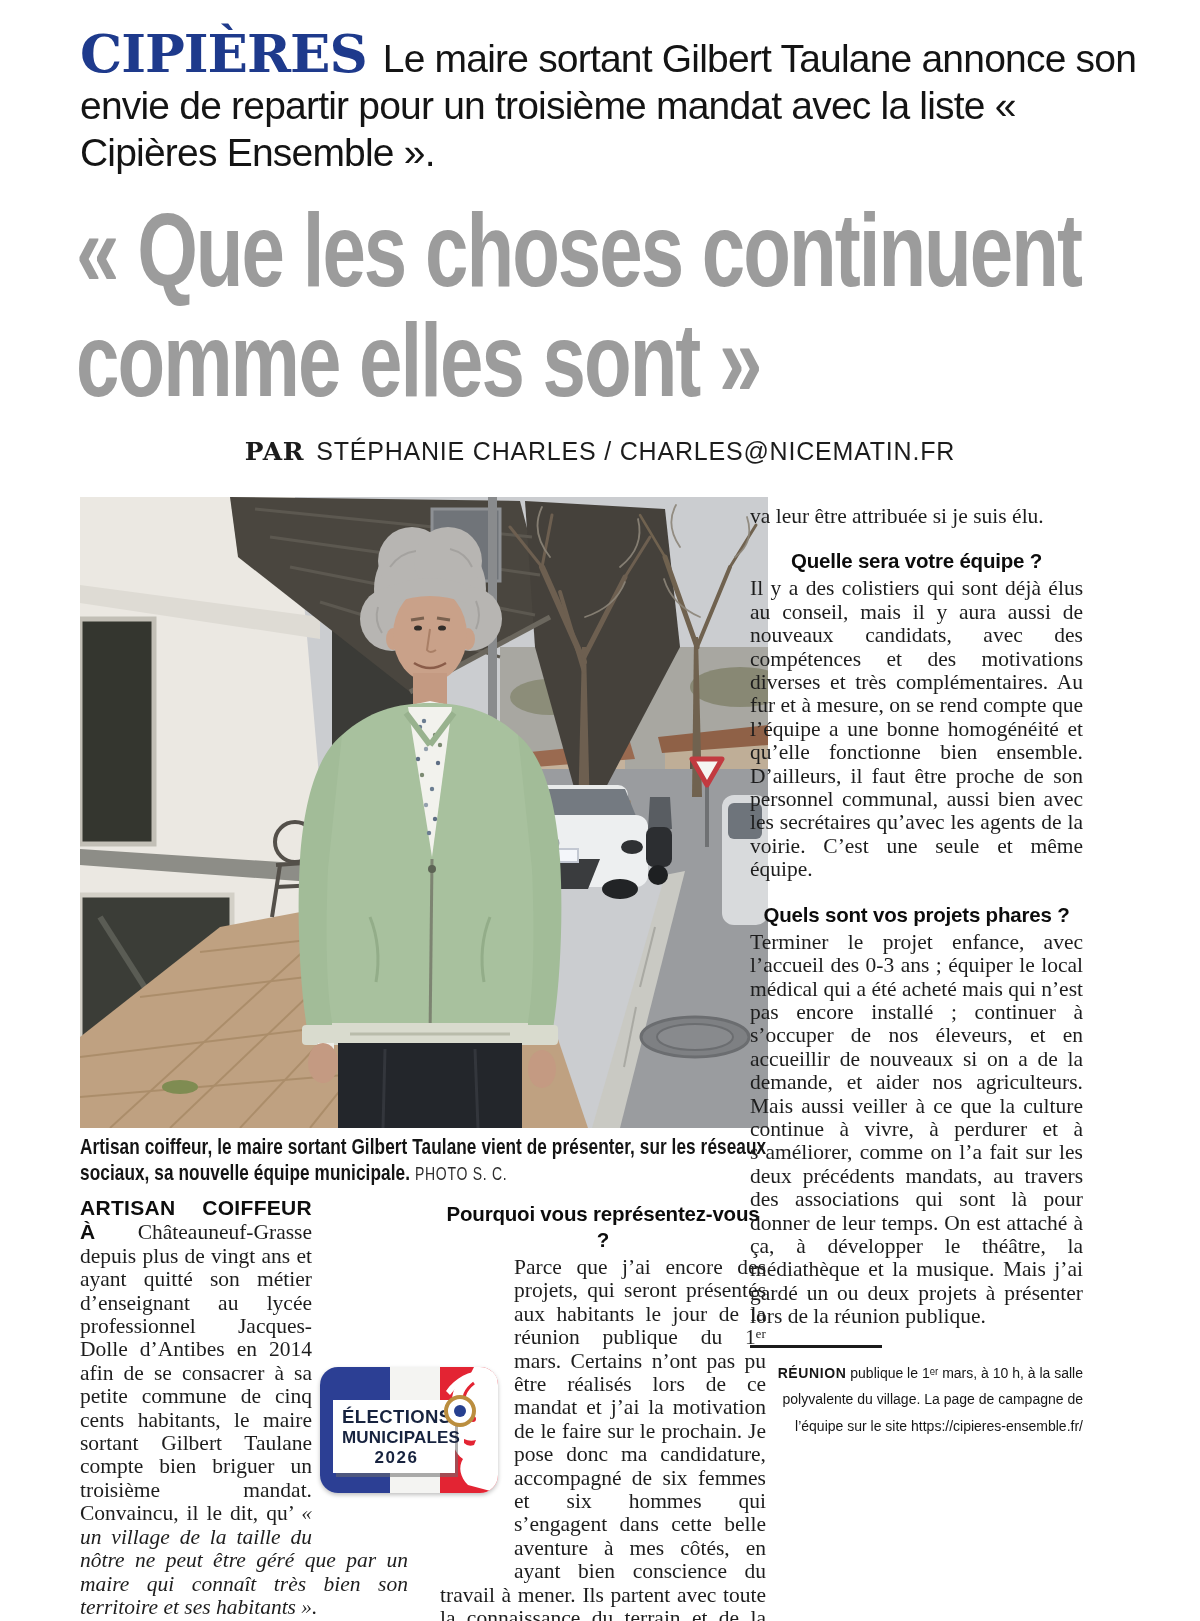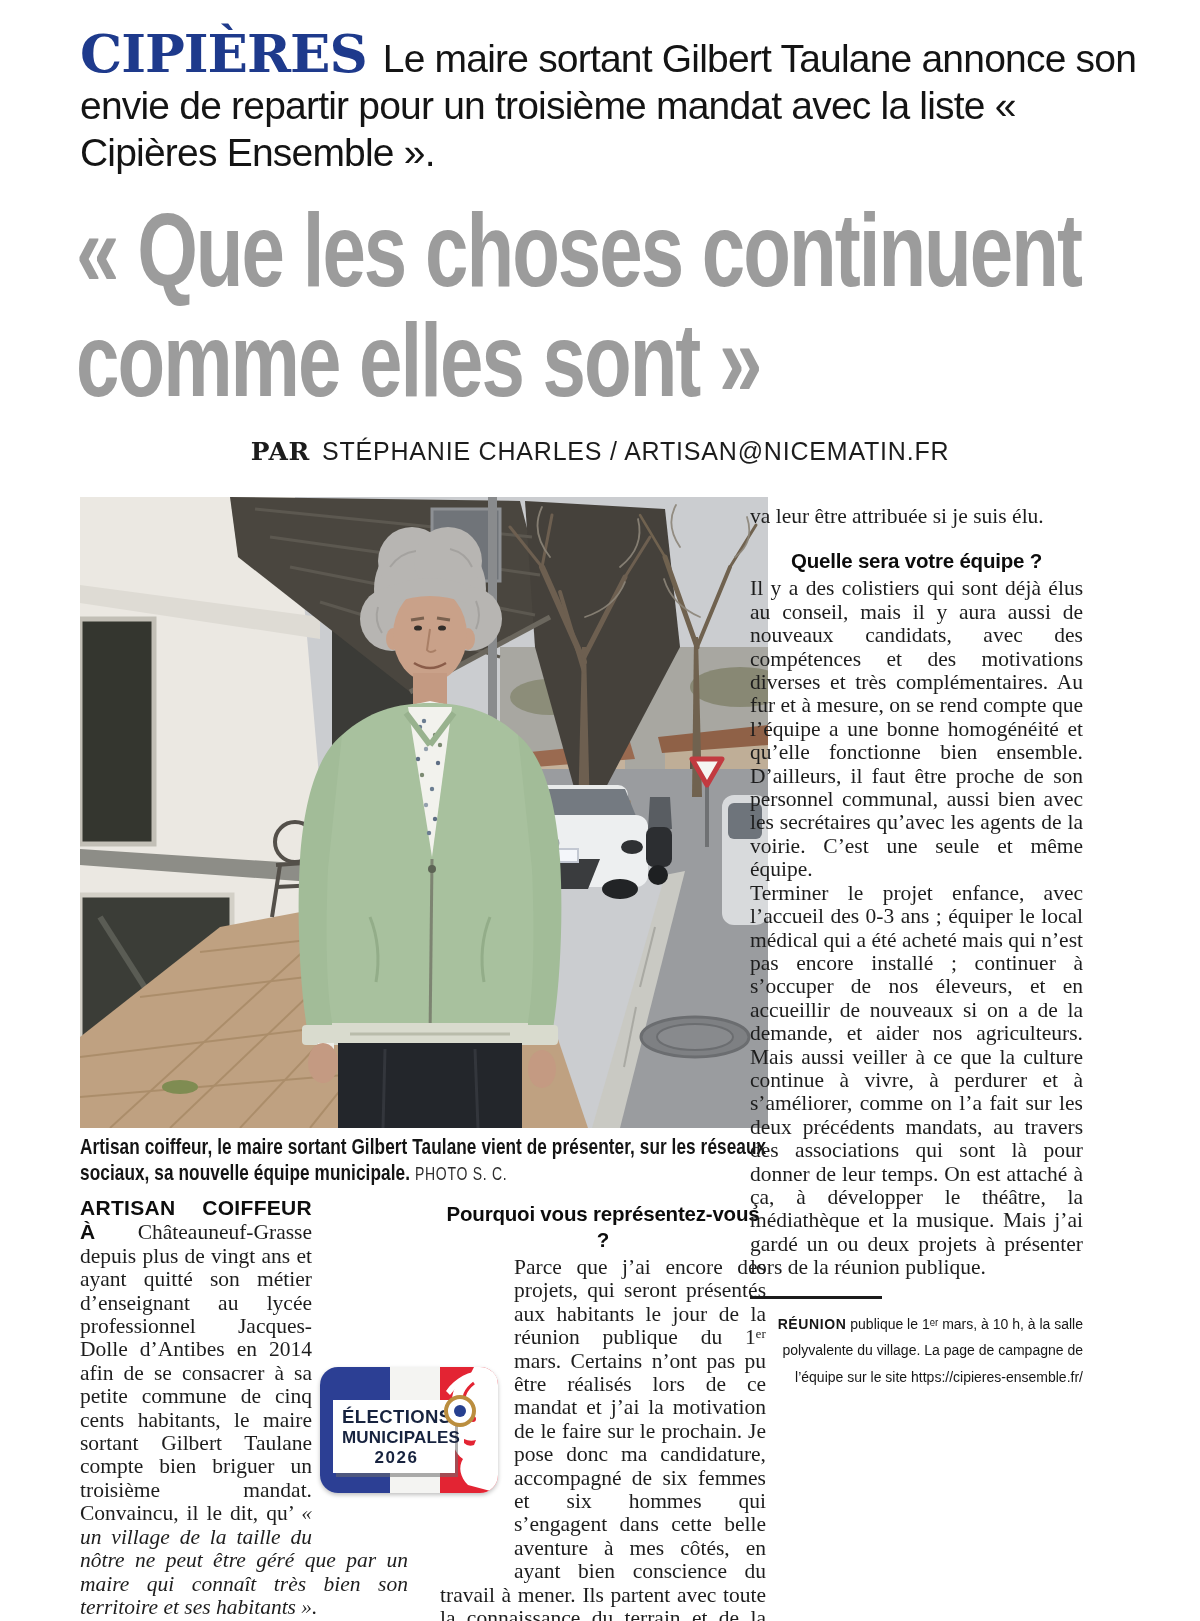--- a/index.html
+++ b/index.html
@@ -126,21 +126,21 @@
     <span>Le maire sortant Gilbert Taulane annonce son envie de repartir pour un troisième mandat avec la liste « Cipières Ensemble ».</span>
   </div>
 
   <div class="headline">
     <div class="hl-line">« Que les choses continuent</div>
     <div class="hl-line">comme elles sont »</div>
   </div>
 
   <div class="byline">
     <strong>PAR</strong>
-    <span>STÉPHANIE CHARLES / ARTISAN@NICEMATIN.FR</span>
+    <span>STÉPHANIE CHARLES / CHARLES@NICEMATIN.FR</span>
   </div>
 
   <div class="photo-wrap">
     <svg width="688" height="631" viewBox="0 0 688 631" xmlns="http://www.w3.org/2000/svg">
 
       <rect x="0" y="0" width="688" height="631" fill="#cbcdd0"></rect>
 
       <g>
         <polygon points="0,0 215,0 252,430 242,515 0,572" fill="#ebe8e2"></polygon>
         <polygon points="0,88 240,120 240,142 0,106" fill="#dedbd4"></polygon>
@@ -379,20 +379,21 @@
 
   <div class="col col-2">
     <div class="qhead first">Pourquoi vous représentez-vous ?</div>
     <p><span class="float-l"></span><span>Parce que j’ai encore des projets, qui seront présentés aux habitants le jour de la réunion publique du 1ᵉʳ mars. Certains n’ont pas pu être réalisés lors de ce mandat et j’ai la motivation de le faire sur le prochain. Je pose donc ma candidature, accompagné de six femmes et six hommes qui s’engagent dans cette belle aventure à mes côtés, en ayant bien conscience du travail à mener. Ils partent avec toute la connaissance du terrain et de la tâche qui</span></p>
   </div>
 
   <div class="col col-3">
     <p>va leur être attribuée si je suis élu.</p>
     <div class="qhead">Quelle sera votre équipe ?</div>
     <p>Il y a des colistiers qui sont déjà élus au conseil, mais il y aura aussi de nouveaux candidats, avec des compétences et des motivations diverses et très complémentaires. Au fur et à mesure, on se rend compte que l’équipe a une bonne homogénéité et qu’elle fonctionne bien ensemble. D’ailleurs, il faut être proche de son personnel communal, aussi bien avec les secrétaires qu’avec les agents de la voirie. C’est une seule et même équipe.</p>
+    <div class="qhead">Quels sont vos projets phares ?</div>
     <p>Terminer le projet enfance, avec l’accueil des 0-3 ans ; équiper le local médical qui a été acheté mais qui n’est pas encore installé ; continuer à s’occuper de nos éleveurs, et en accueillir de nouveaux si on a de la demande, et aider nos agriculteurs. Mais aussi veiller à ce que la culture continue à vivre, à perdurer et à s’améliorer, comme on l’a fait sur les deux précédents mandats, au travers des associations qui sont là pour donner de leur temps. On est attaché à ça, à développer le théâtre, la médiathèque et la musique. Mais j’ai gardé un ou deux projets à présenter lors de la réunion publique.</p>
     <hr class="divider">
     <div class="reunion">
       <strong>RÉUNION</strong>
       <span>publique le 1ᵉʳ mars, à 10 h, à la salle polyvalente du village. La page de campagne de l’équipe sur le site https://cipieres-ensemble.fr/</span>
     </div>
   </div>
 
 </div>
 

